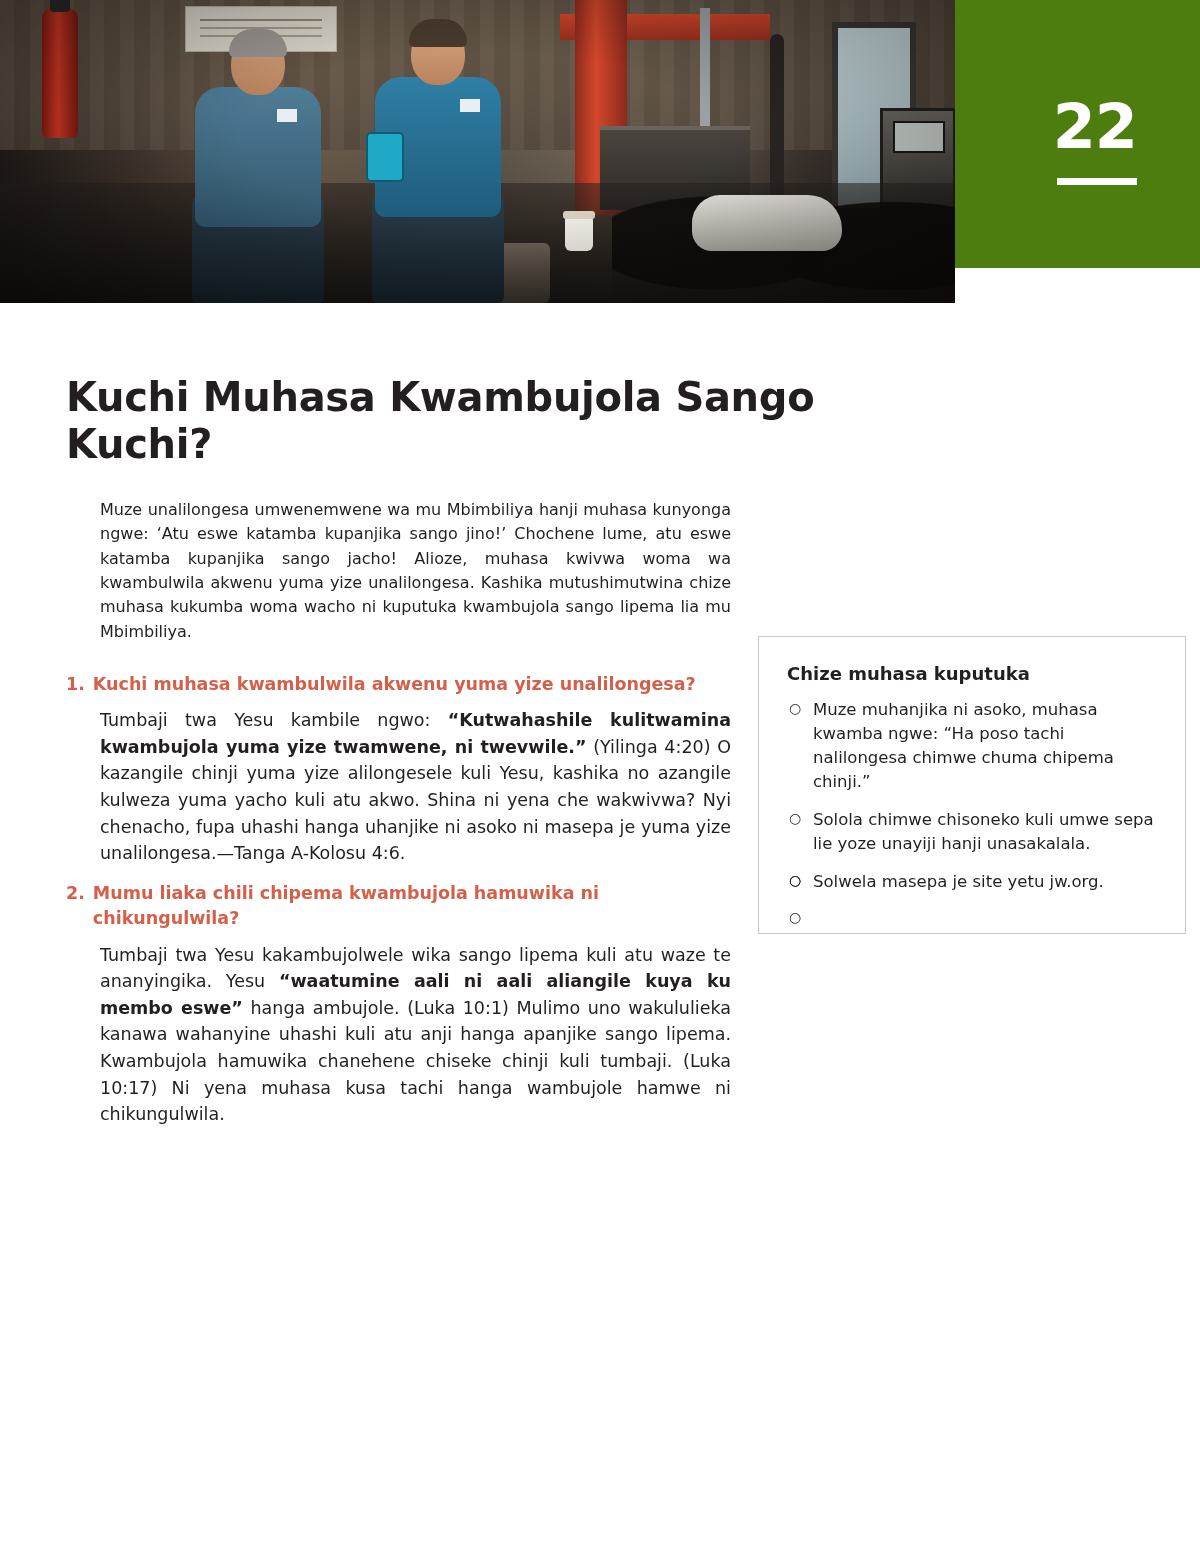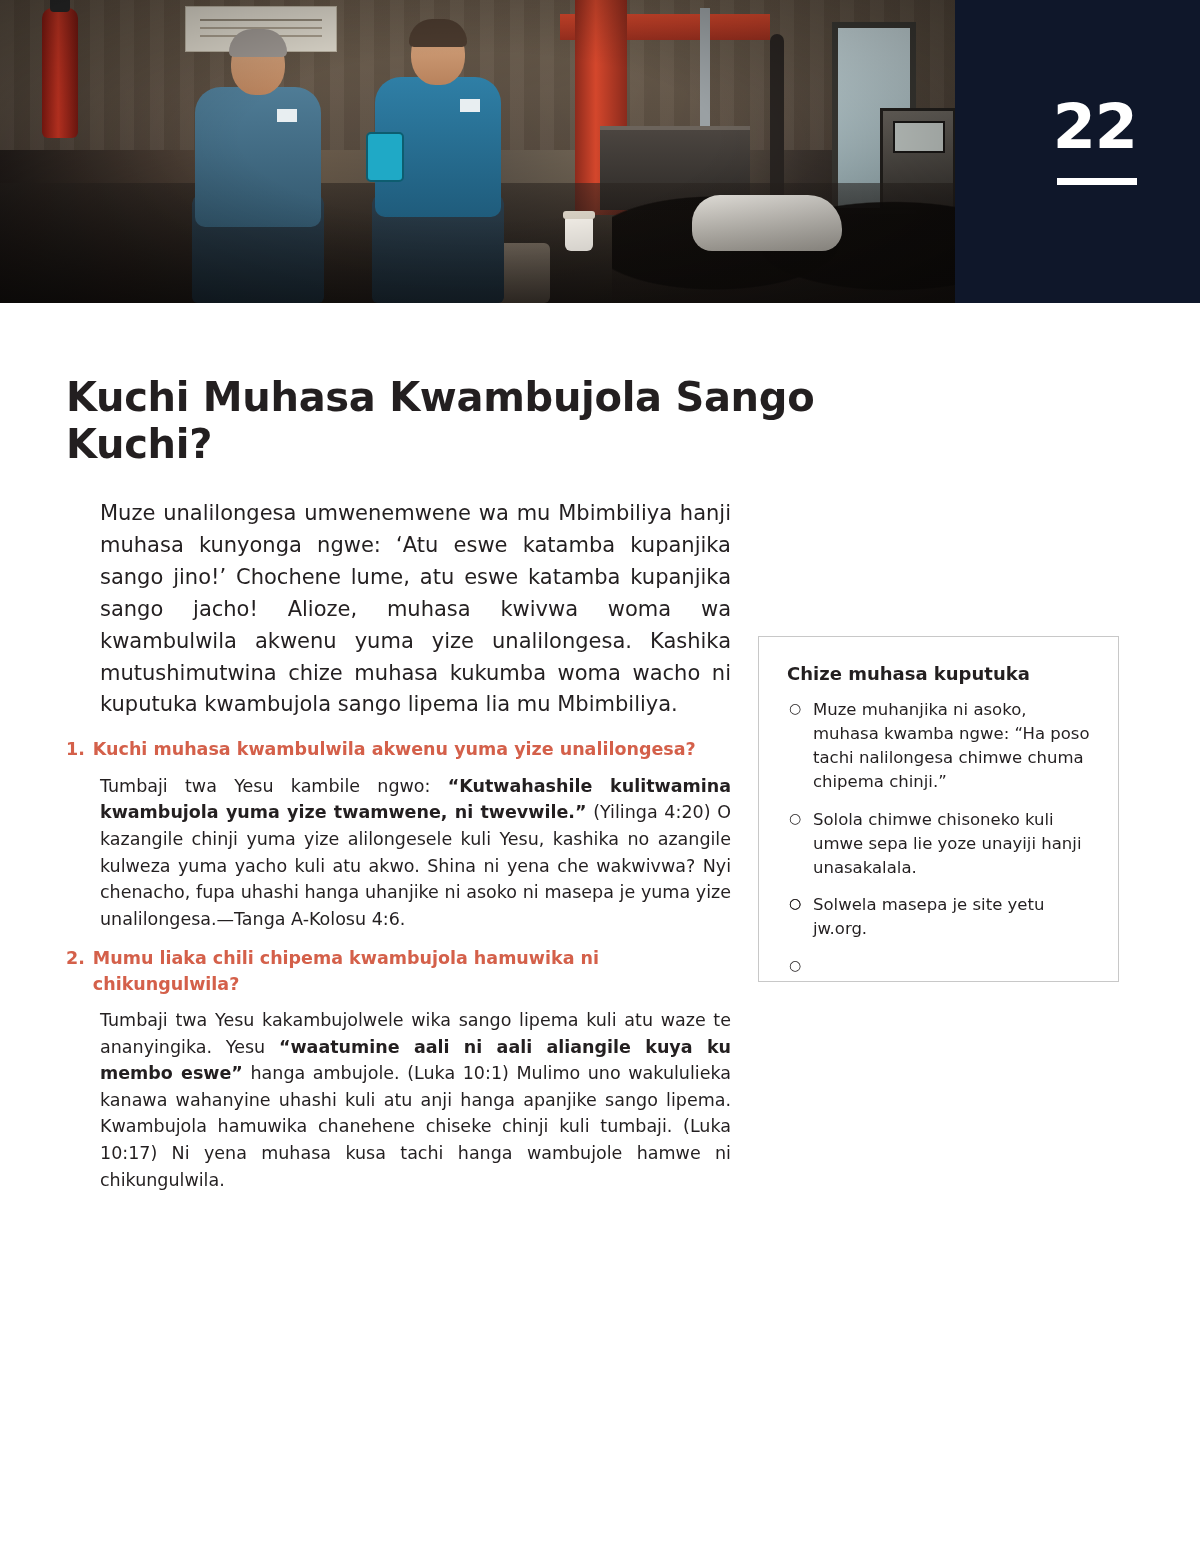--- a/index.html
+++ b/index.html
@@ -166,22 +166,22 @@
     position: absolute; top: 34px; left: 770px; width: 14px; height: 170px;
     background: #2a2522; border-radius: 7px;
   }
   .photo-vignette {
     position: absolute; inset: 0;
     background: radial-gradient(ellipse at 50% 45%, rgba(0,0,0,0) 35%, rgba(0,0,0,0.45) 100%);
   }
 
   .hero-number-block {
     width: 245px;
-    height: 303px;
-    background: #0f172a;
+    height: 268px;
+    background: #4d7c0f;
     position: relative;
   }
   .hero-number {
     position: absolute;
     right: 63px;
     top: 96px;
     color: #ffffff;
     font-size: 62px;
     font-weight: bold;
     letter-spacing: -1px;
@@ -212,24 +212,24 @@
 
   
   .body-col {
     position: absolute;
     left: 66px;
     top: 498px;
     width: 665px;
     color: #231f20;
   }
   .para {
-    font-size: 21px;
+    font-size: 16px;
     line-height: 1.52;
     text-align: justify;
-    margin: 0 0 16px 0;
+    margin: 0 0 28px 0;
     padding-left: 34px;
   }
   .qnum {
     font-size: 17.5px;
     line-height: 1.45;
     font-weight: bold;
     color: #d4604a;
     margin: 14px 0 10px 0;
     display: flex;
     gap: 8px;
@@ -243,21 +243,21 @@
     margin: 0 0 14px 0;
     padding-left: 34px;
   }
   .ans b { font-weight: bold; }
 
   
   .sidebox {
     position: absolute;
     left: 758px;
     top: 636px;
-    width: 361px;
+    width: 428px;
     box-sizing: border-box;
     border: 1px solid #c8c8c8;
     background: #ffffff;
     padding: 26px 26px 26px 28px;
   }
   .sidebox h3 {
     margin: 0 0 14px 0;
     font-size: 18px;
     font-weight: bold;
     color: #231f20;

